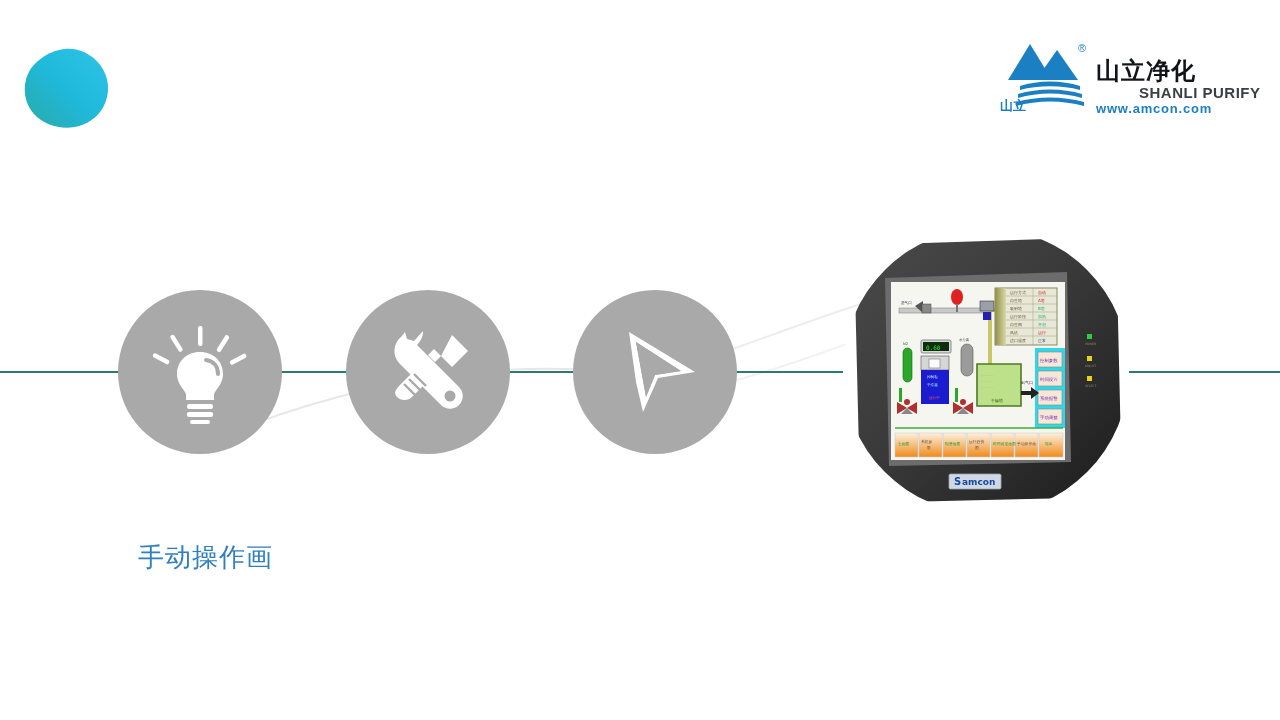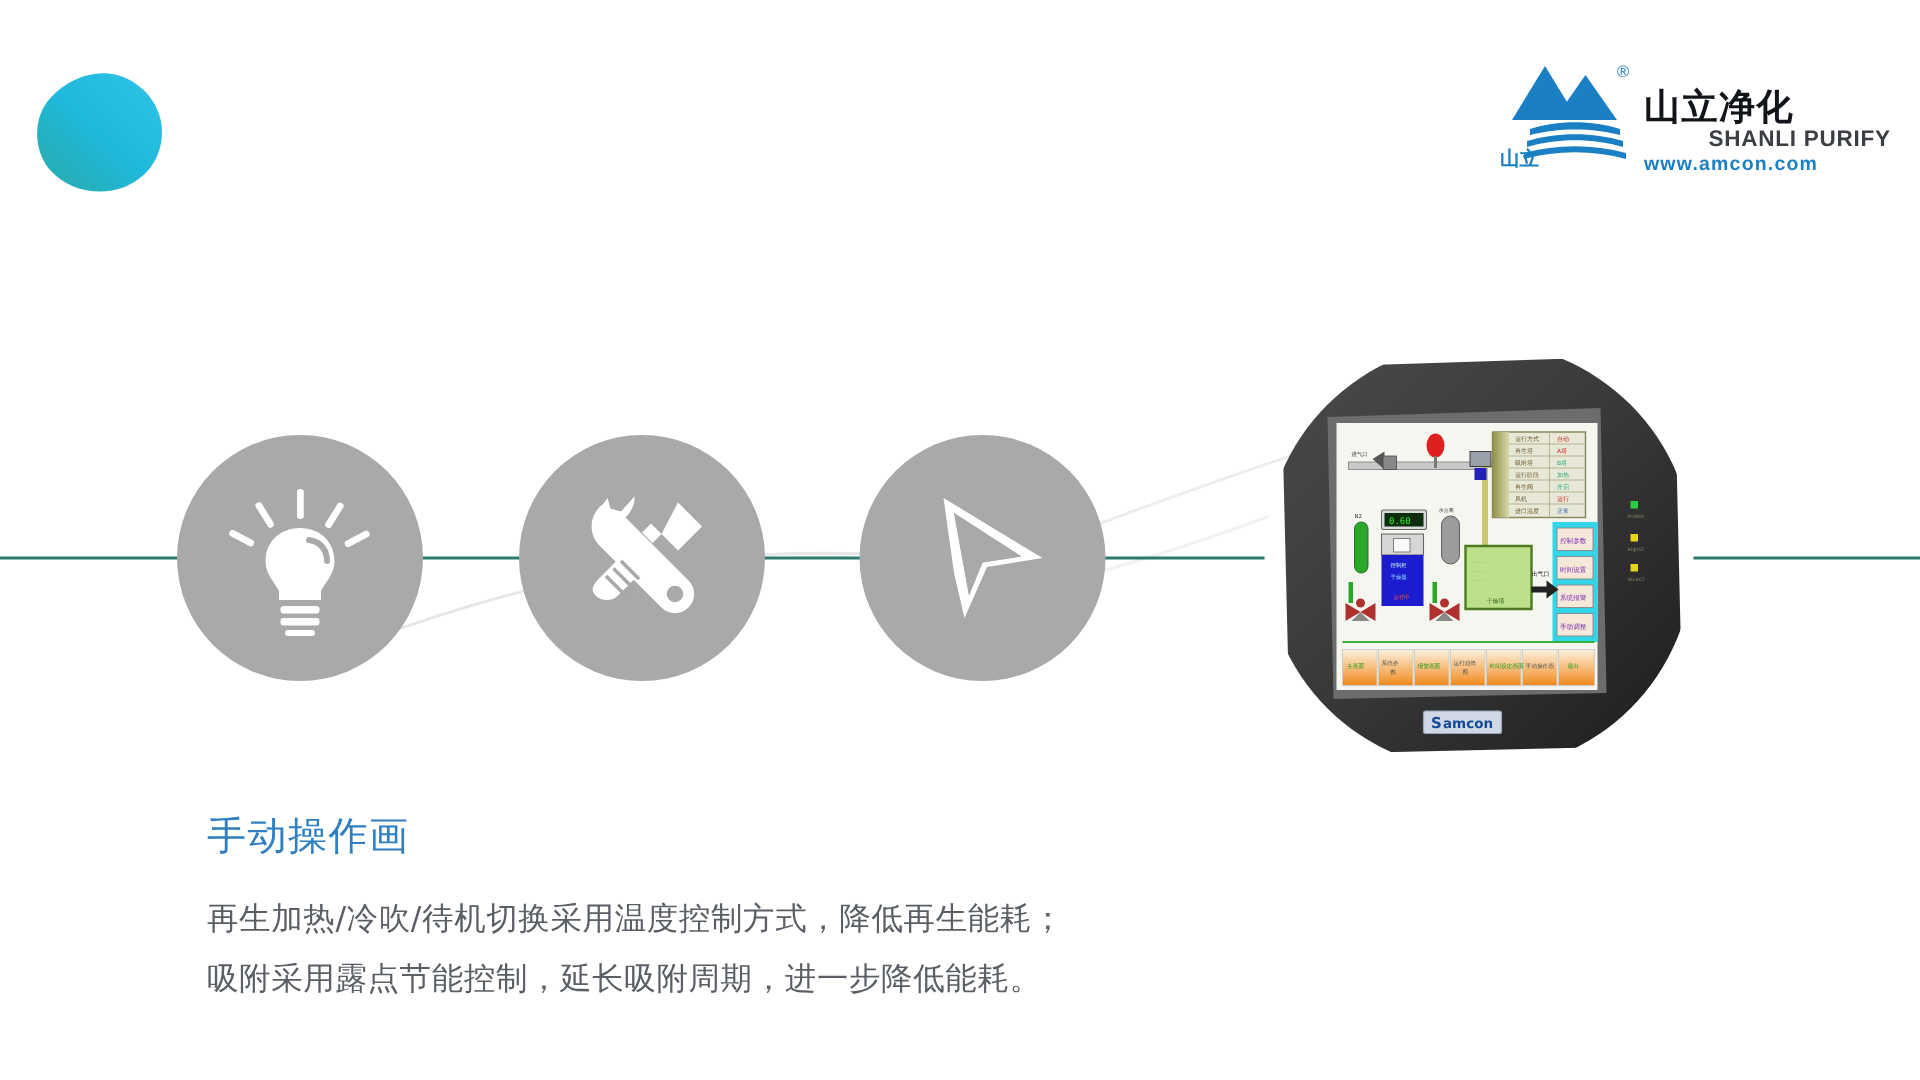--- a/index.html
+++ b/index.html
@@ -420,18 +420,14 @@
         </g>
       </g>
 
       <rect x="100" y="238" width="52" height="15" rx="1.5" fill="#cfd8e4" stroke="#9aa6b4" stroke-width="0.8"></rect>
       <text x="105" y="249" fill="#17499b" font-size="10" font-weight="bold" font-family="DejaVu Sans, sans-serif">S</text>
       <text x="113" y="249" fill="#17499b" font-size="9" font-weight="bold" font-family="DejaVu Sans, sans-serif">amcon</text>
     </svg>
   </div>
 
   <div class="subhead">手动操作画</div>
-  <div class="para">
-    <div>再生加热/冷吹/待机切换采用温度控制方式，降低再生能耗；</div>
-    <div>吸附采用露点节能控制，延长吸附周期，进一步降低能耗。</div>
-  </div>
 
 </div>
 
 </body></html>

